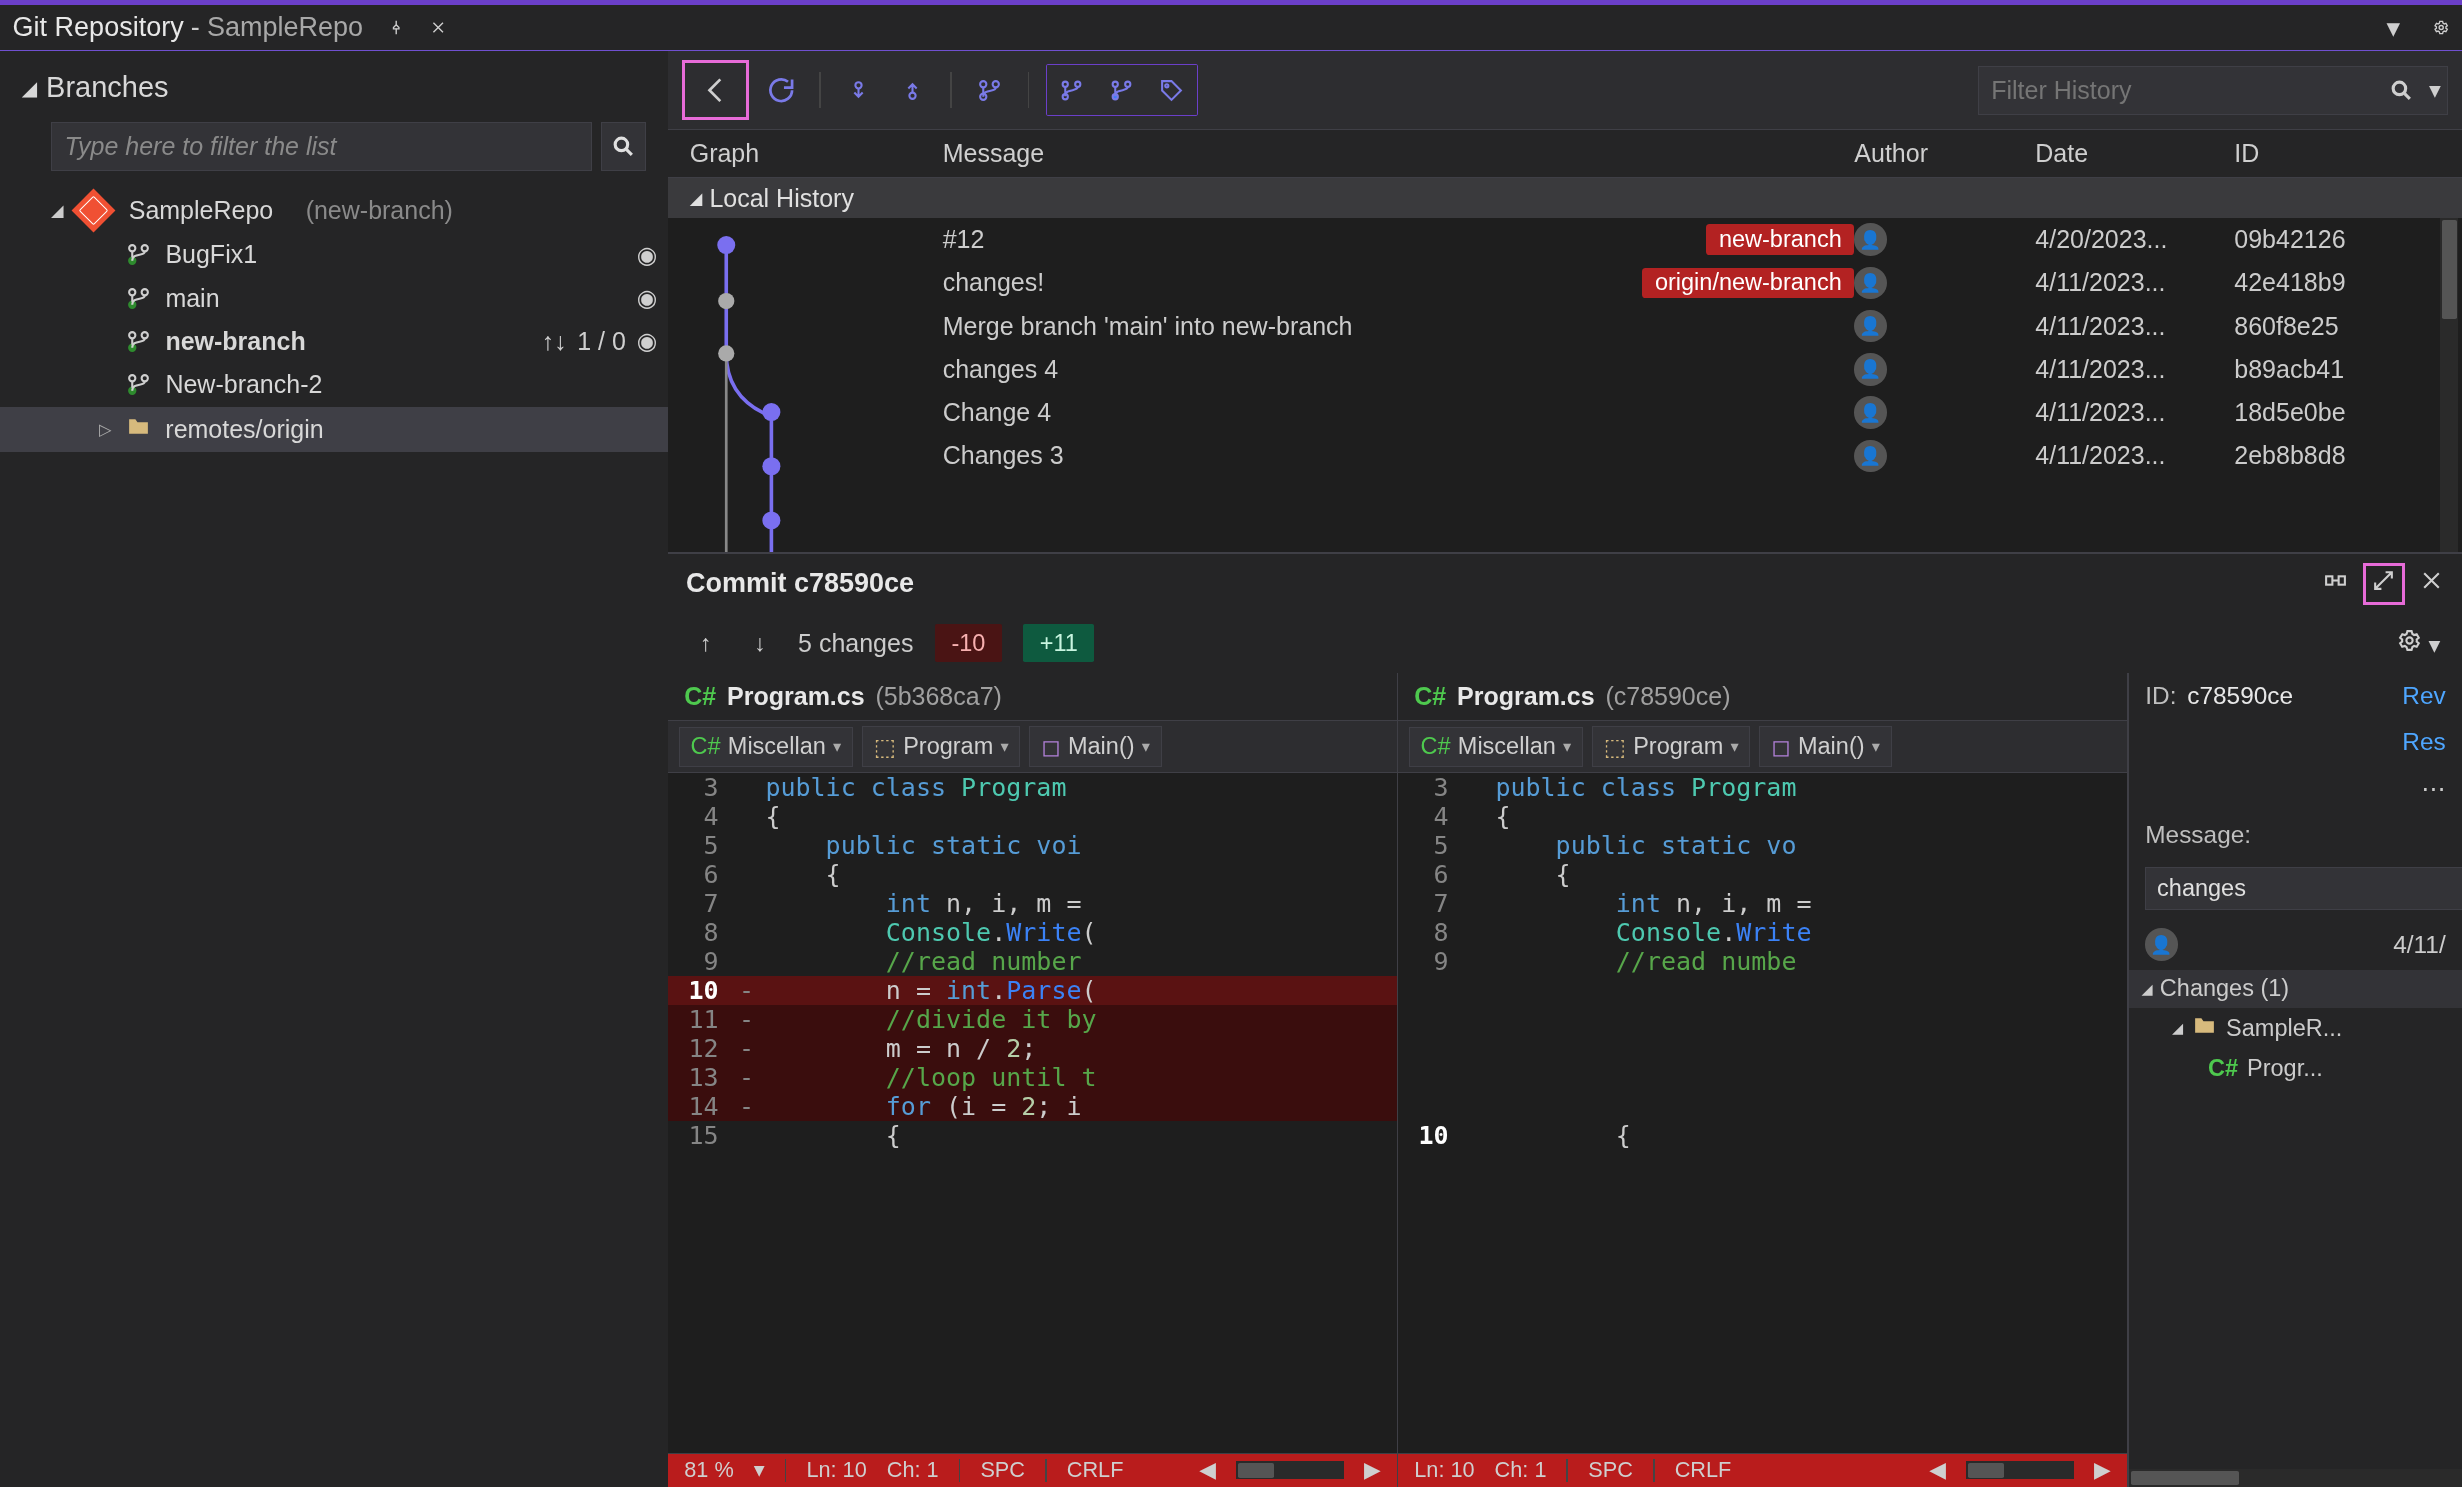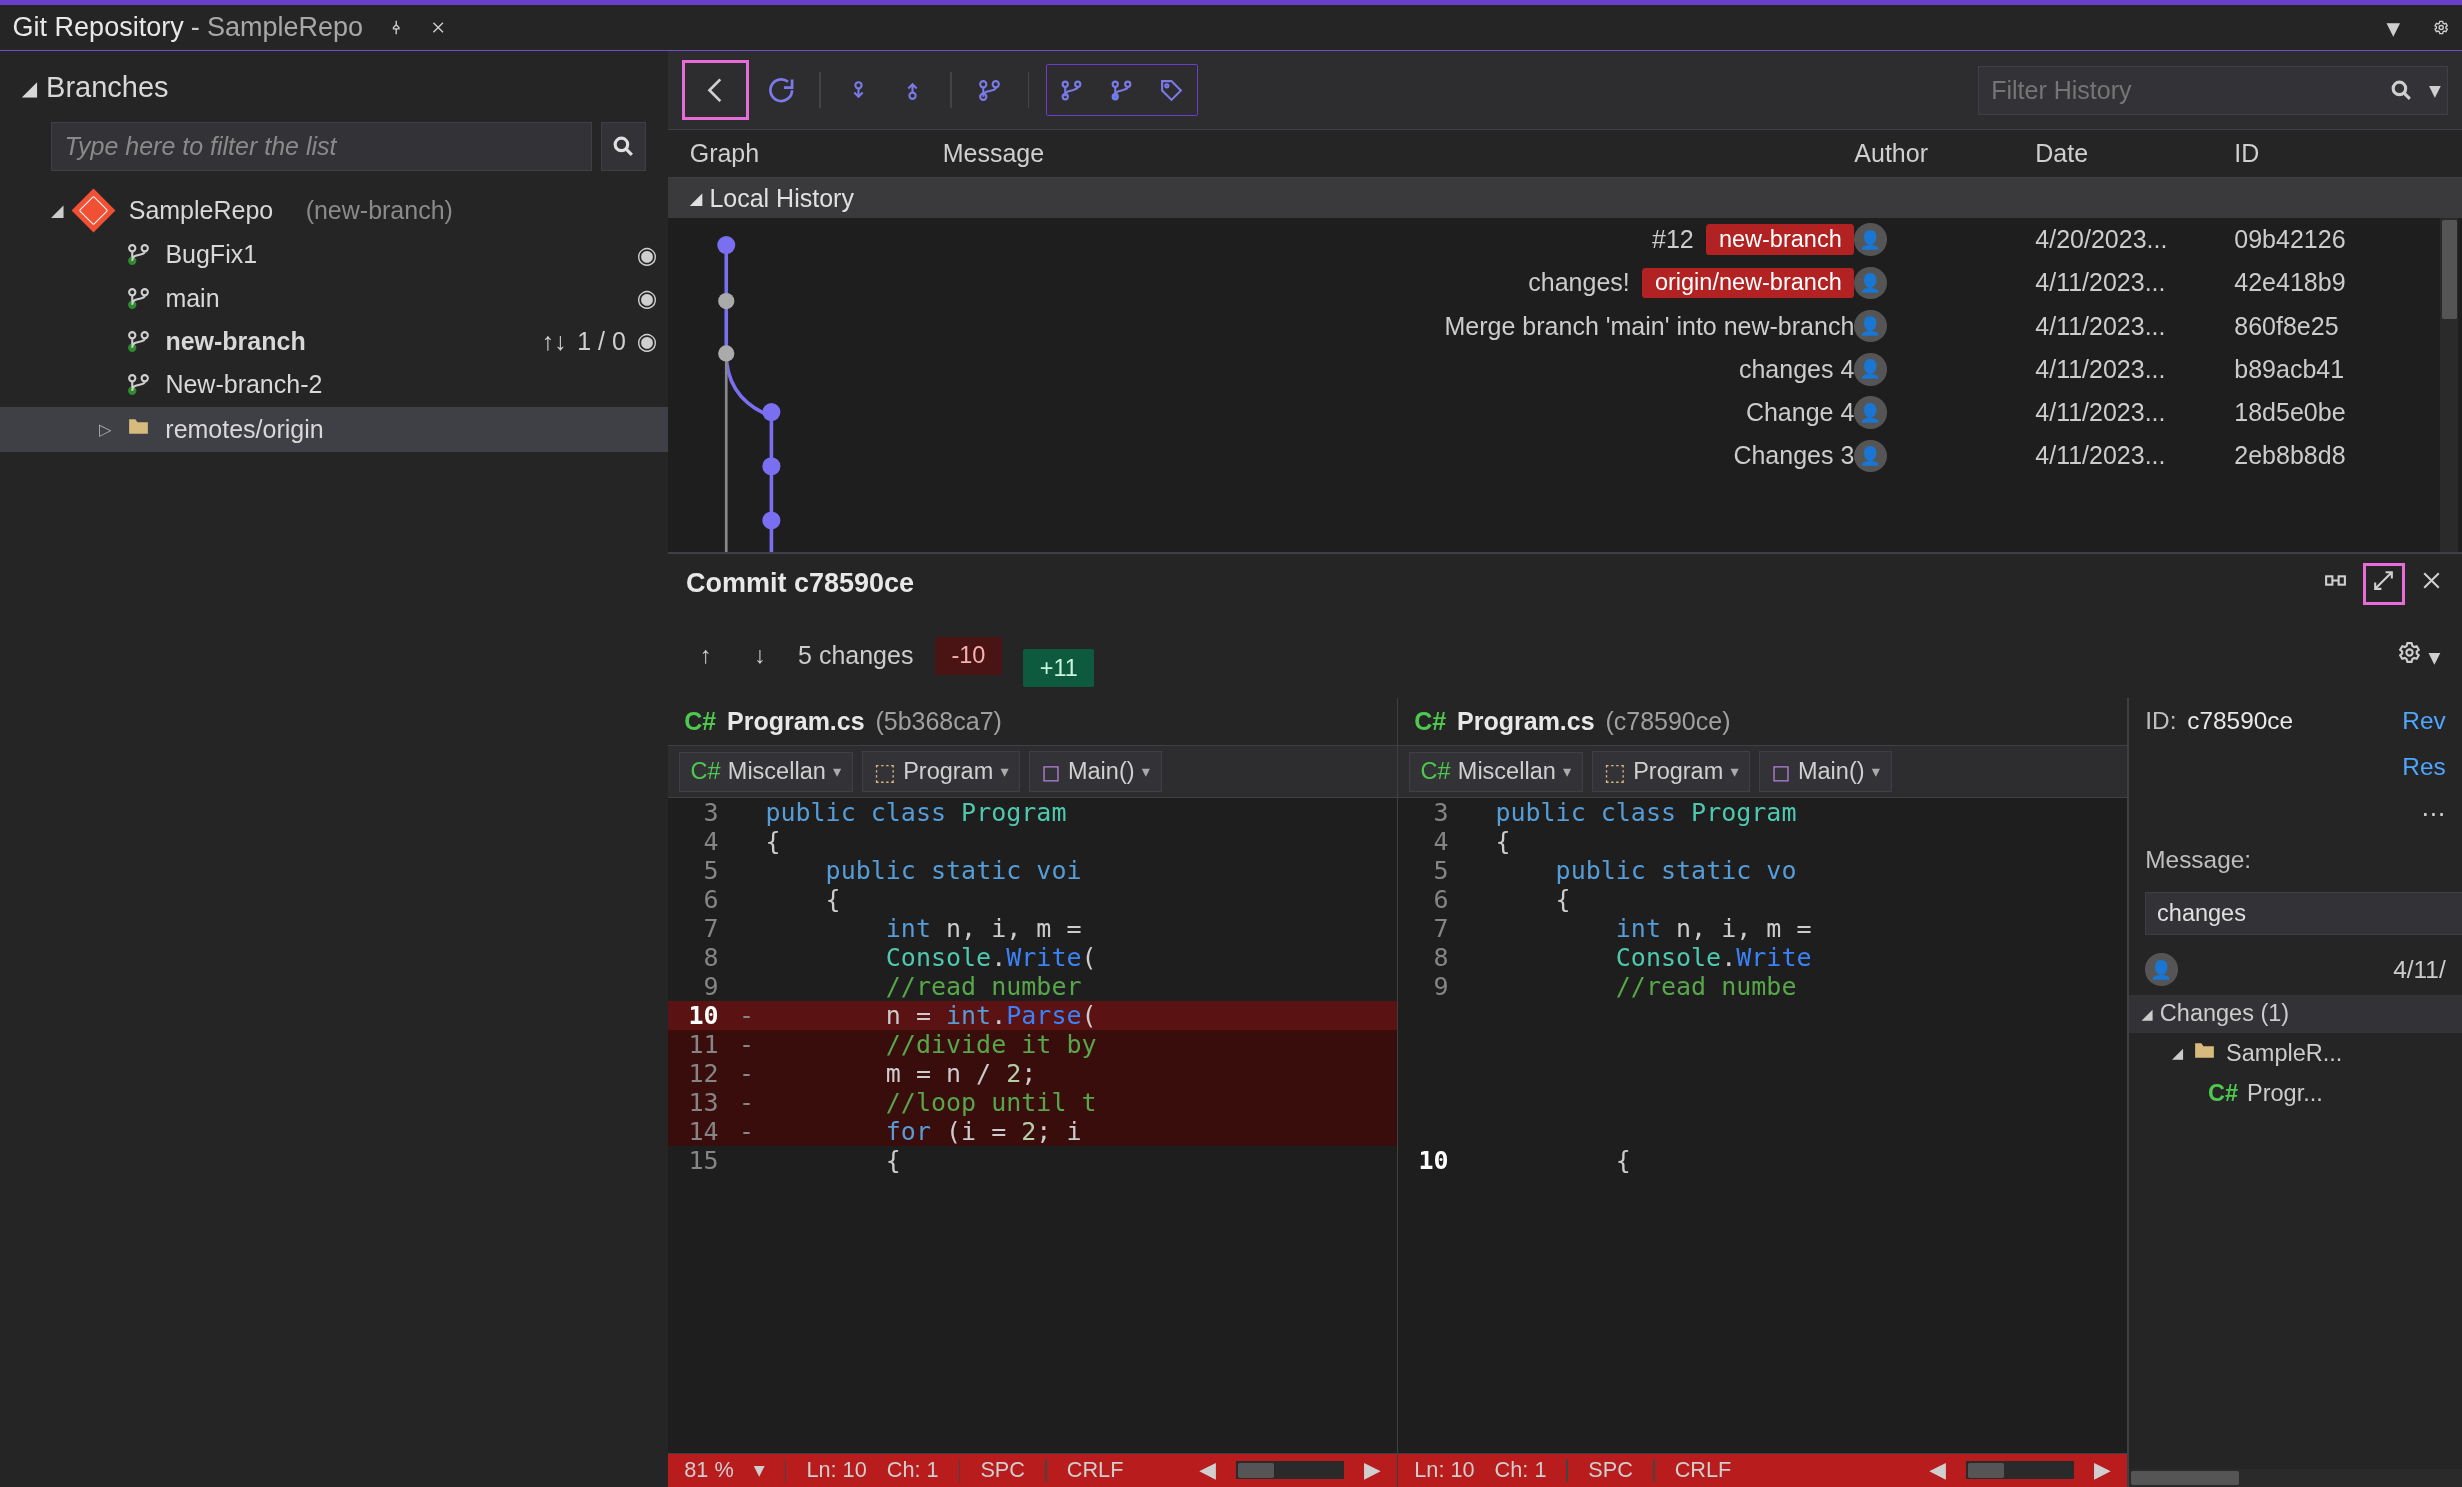--- a/index.html
+++ b/index.html
@@ -155,21 +155,21 @@
   color: #e0e0e0;
   display: flex; align-items: center; gap: 7.2px;
 }
 .commit-rows { position: relative; }
 .commit-row {
   display: flex;
   align-items: center;
   padding: 5.4px 21.7px;
   font-size: 25px;
 }
-.commit-row .col-msg { display: flex; align-items: center; gap: 12.6px; text-align: right; }
+.commit-row .col-msg { display: flex; align-items: center; gap: 12.6px; }
 .tag { color: #fff; padding: 1.8px 12.6px; border-radius: 3.6px; font-size: 23.5px; }
 .tag.red { background: #b32222; }
 .author-dot {
   width: 32.5px; height: 32.5px; border-radius: 50%;
   background: #555; display: flex; align-items: center; justify-content: center;
   color: #ddd; font-size: 18px;
 }
 .scrollbar-v {
   position: absolute; right: 3.6px; top: 0; bottom: 0; width: 18px;
   background: #2a2a2a;
@@ -190,21 +190,21 @@
 }
 .detail-header .spacer { flex: 1; }
 .detail-header .ibox { border: 3.6px solid #e76bd8; padding: 1.8px 5.4px; margin: 0 5.4px; }
 .detail-sub {
   display: flex; align-items: center; gap: 21.7px;
   padding: 10.8px 21.7px; background: #252526;
 }
 .arrowbtn { width: 32.5px; height: 32.5px; display: flex; align-items: center; justify-content: center; color: #cfcfcf; }
 .chg-count { font-size: 25px; }
 .diffm { background: #4a1414; color: #f7b0b0; padding: 5.4px 16.3px; font-size: 23.5px; border-radius: 1.8px; }
-.diffp { background: #0e5a3f; color: #c8f5e0; padding: 5.4px 16.3px; font-size: 23.5px; border-radius: 1.8px; margin-top: 25px; }
+.diffp { background: #0e5a3f; color: #c8f5e0; padding: 5.4px 16.3px; font-size: 23.5px; border-radius: 1.8px; }
 
 .diff-body { display: flex; flex: 1; overflow: hidden; }
 .diff-pane { flex: 1; display: flex; flex-direction: column; border-right: 0.9px solid #3f3f46; overflow: hidden; }
 .file-head { display: flex; align-items: center; gap: 10.8px; padding: 9px 16.3px; font-size: 25px; background: #252526; }
 .file-head .cs { color: #4ec94e; font-weight: 700; }
 .file-head .fname { font-weight: 700; color: #e8e8e8; }
 .file-head .hash { color: #a0a0a0; }
 .navrow { display: flex; align-items: center; gap: 9px; padding: 5.4px 10.8px; background: #2d2d30; border-top: 0.9px solid #3f3f46; border-bottom: 0.9px solid #3f3f46; }
 .navdd { display: flex; align-items: center; gap: 7.2px; background: #333337; border: 0.9px solid #3f3f46; padding: 5.4px 10.8px; font-size: 23.5px; color: #d0d0d0; }
 .navdd .car { font-size: 16.3px; color: #aaa; }

